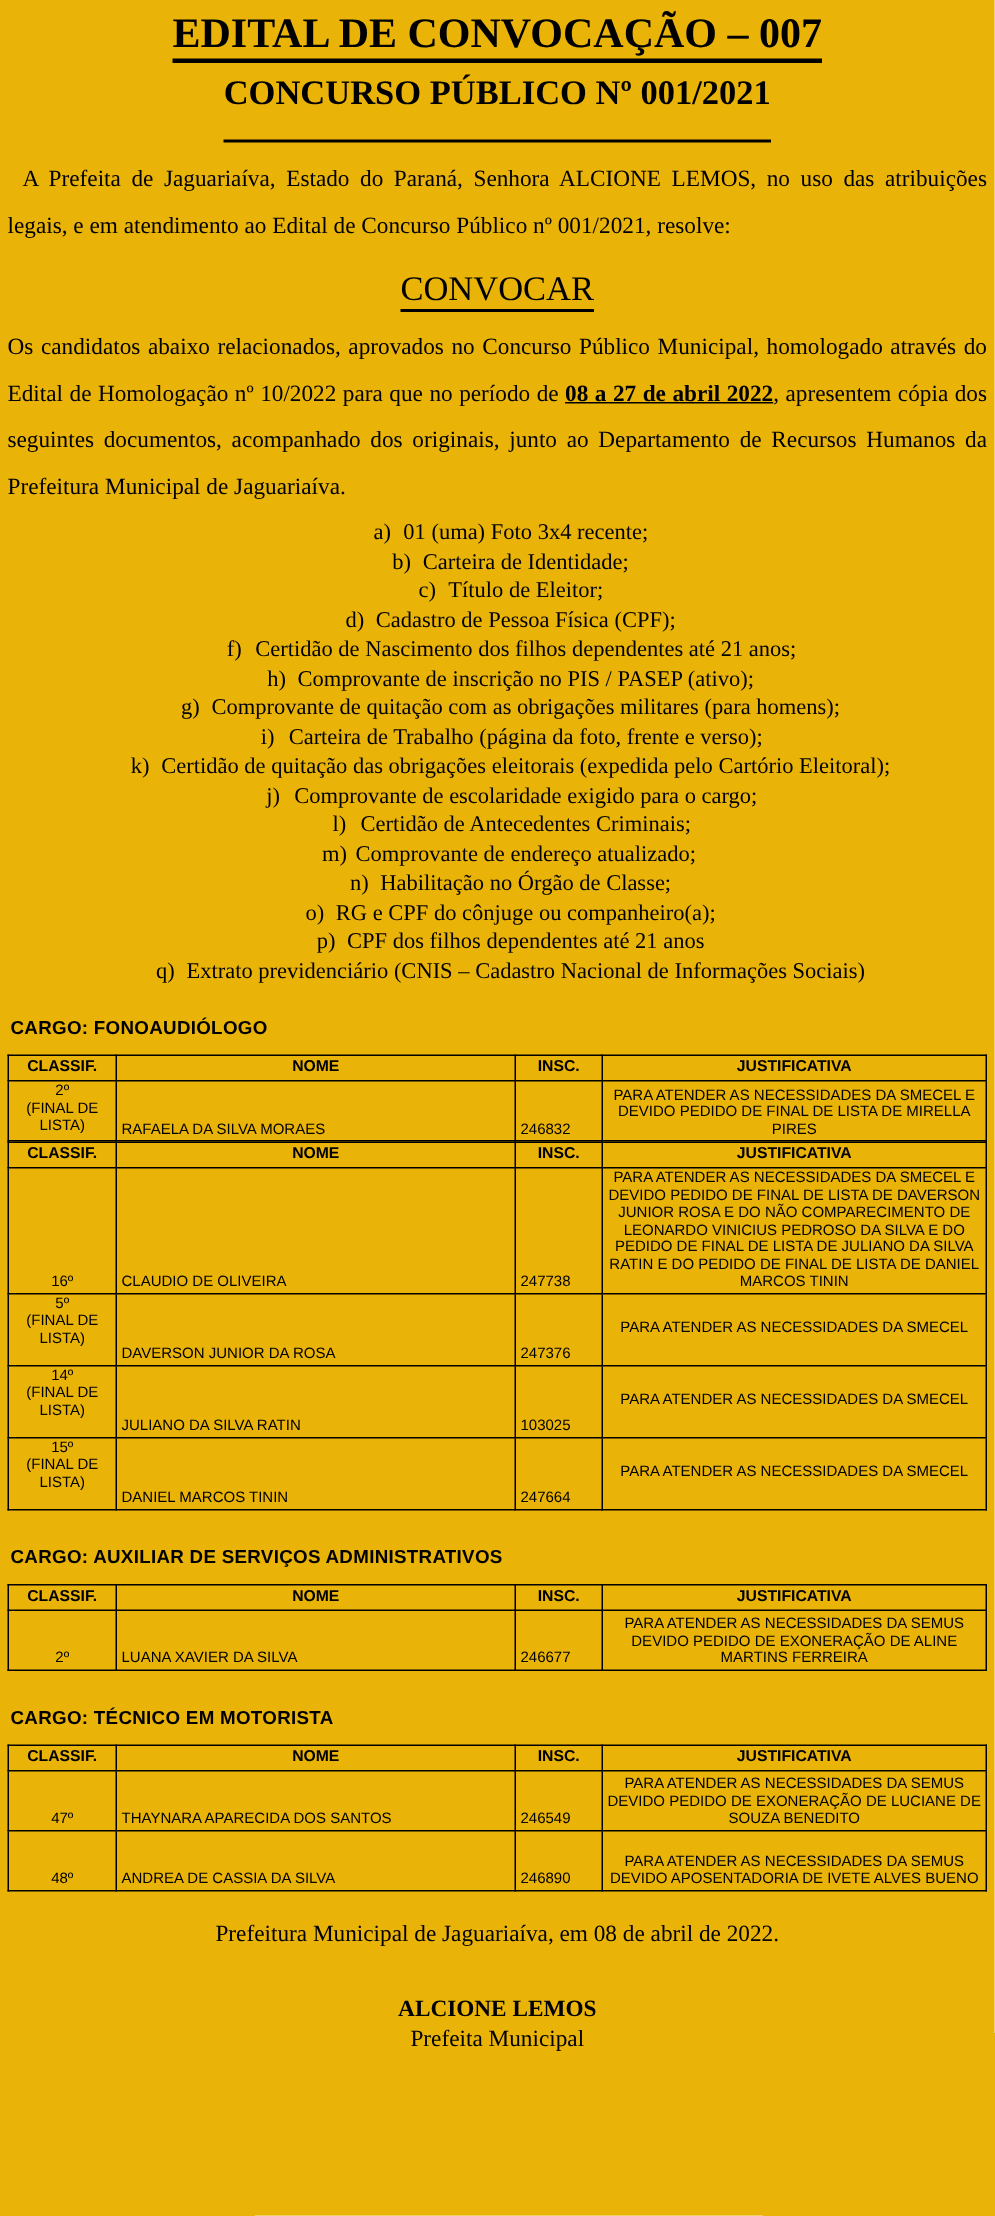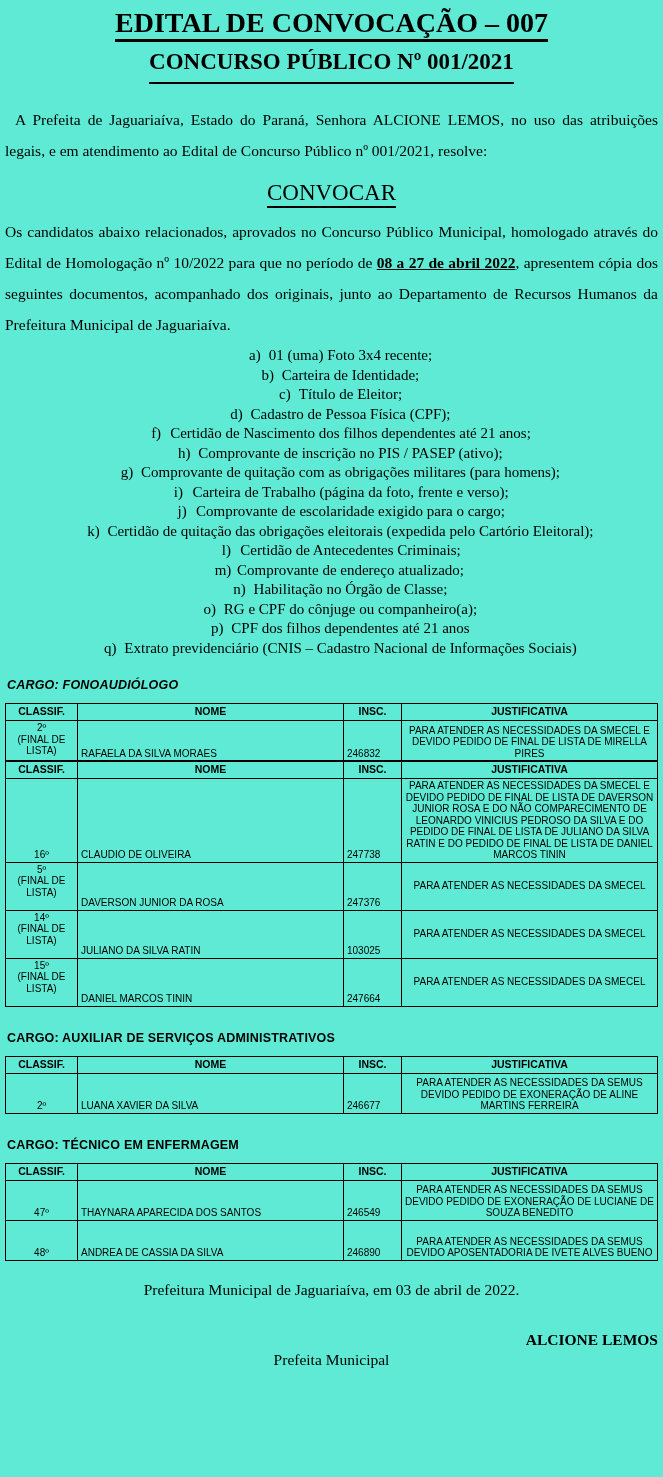--- a/index.html
+++ b/index.html
@@ -1,30 +1,30 @@
 <!DOCTYPE html>
 <html><head>
 <meta charset="utf-8">
 <style>
   html, body { margin: 0; padding: 0; background: #ffffff; }
   .page {
     width: 663px;
     min-height: 1477px;
     box-sizing: border-box;
     padding: 6px 5px 10px 5px;
-    background: #5eead4;
+    background: #eab308;
     color: #000000;
     font-family: "Liberation Serif", serif;
   }
 
   
   .title1 { text-align: center; margin: 2px 0 10px 0; }
   .title1 .u { font-weight: bold; font-size: 28px; line-height: 1.1; border-bottom: 3px solid #000; padding-bottom: 1px; }
   .title2 { text-align: center; margin: 0 0 30px 0; }
-  .title2 .u { font-weight: bold; font-size: 23px; line-height: 1.1; border-bottom: 2.5px solid #000; padding-bottom: 8px; }
+  .title2 .u { font-weight: bold; font-size: 23px; line-height: 1.1; border-bottom: 2.5px solid #000; padding-bottom: 19px; }
 
   
   .intro {
     font-size: 15.5px; line-height: 31px; text-align: justify;
     text-indent: 10px; margin: 28px 0 0 0;
   }
   .convocar { text-align: center; margin: 14px 0 10px 0; }
   .convocar .u { font-weight: normal; font-size: 23px; border-bottom: 2.5px solid #000; padding-bottom: 1px; text-align: right; }
   .body-par {
     font-size: 15.5px; line-height: 31px; text-align: justify; margin: 6px 0 6px 0;
@@ -34,21 +34,21 @@
   
   .doc-list { margin: 2px 0 0 0; font-size: 15px; line-height: 19.5px; }
   .doc-item { padding-left: 38px; text-align: center; }
   .doc-letter { display: inline-block; width: 28px; margin-left: -28px; }
 
   
   .cargo-heading {
     font-family: "Liberation Sans", sans-serif; font-weight: bold;
     font-size: 12.5px; margin: 24px 0 11px 2px; letter-spacing: 0.2px;
   }
-  .cargo-heading.first { margin-top: 20px; font-style: italic; }
+  .cargo-heading.first { margin-top: 20px; }
 
   
   table.results-table {
     width: 100%; border-collapse: collapse; table-layout: fixed;
     font-family: "Liberation Sans", sans-serif; font-size: 10px; line-height: 11.5px;
     border: 1.5px solid #000;
   }
   table.results-table col.c1 { width: 72px; }
   table.results-table col.c2 { width: 266px; }
   table.results-table col.c3 { width: 58px; }
@@ -63,21 +63,21 @@
   td.cell-classif.classif-top { vertical-align: top; }
   td.cell-nome { text-align: left; padding-left: 5px; }
   td.cell-insc { text-align: left; padding-left: 5px; }
   td.cell-just { text-align: center; }
   tr.row-mid { height: 48px; }
   tr.row-mid td.cell-just { vertical-align: middle; }
   tr.row-3l { height: 40px; }
 
   
   .date-line { text-align: center; font-size: 15.5px; margin-top: 20px; }
-  .sig-name { text-align: right; font-size: 15.5px; font-weight: bold; margin-top: 32px; }
+  .sig-name { text-align: center; font-size: 15.5px; font-weight: bold; margin-top: 32px; }
   .sig-role { text-align: center; font-size: 15.5px; margin-top: 2px; }
 </style>
 </head>
 <body>
 
 <div class="page">
 
   <div class="title1">
     <span class="u">EDITAL DE CONVOCAÇÃO – 007</span>
   </div>
@@ -95,22 +95,22 @@
 
   <div class="doc-list">
     <div class="doc-item"><span class="doc-letter">a)</span><span>01 (uma) Foto 3x4 recente;</span></div>
     <div class="doc-item"><span class="doc-letter">b)</span><span>Carteira de Identidade;</span></div>
     <div class="doc-item"><span class="doc-letter">c)</span><span>Título de Eleitor;</span></div>
     <div class="doc-item"><span class="doc-letter">d)</span><span>Cadastro de Pessoa Física (CPF);</span></div>
     <div class="doc-item"><span class="doc-letter">f)</span><span>Certidão de Nascimento dos filhos dependentes até 21 anos;</span></div>
     <div class="doc-item"><span class="doc-letter">h)</span><span>Comprovante de inscrição no PIS / PASEP (ativo);</span></div>
     <div class="doc-item"><span class="doc-letter">g)</span><span>Comprovante de quitação com as obrigações militares (para homens);</span></div>
     <div class="doc-item"><span class="doc-letter">i)</span><span>Carteira de Trabalho (página da foto, frente e verso);</span></div>
+    <div class="doc-item"><span class="doc-letter">k)</span><span>Certidão de quitação das obrigações eleitorais (expedida pelo Cartório Eleitoral);</span></div>
     <div class="doc-item"><span class="doc-letter">j)</span><span>Comprovante de escolaridade exigido para o cargo;</span></div>
-    <div class="doc-item"><span class="doc-letter">k)</span><span>Certidão de quitação das obrigações eleitorais (expedida pelo Cartório Eleitoral);</span></div>
     <div class="doc-item"><span class="doc-letter">l)</span><span>Certidão de Antecedentes Criminais;</span></div>
     <div class="doc-item"><span class="doc-letter">m)</span><span>Comprovante de endereço atualizado;</span></div>
     <div class="doc-item"><span class="doc-letter">n)</span><span>Habilitação no Órgão de Classe;</span></div>
     <div class="doc-item"><span class="doc-letter">o)</span><span>RG e CPF do cônjuge ou companheiro(a);</span></div>
     <div class="doc-item"><span class="doc-letter">p)</span><span>CPF dos filhos dependentes até 21 anos</span></div>
     <div class="doc-item"><span class="doc-letter">q)</span><span>Extrato previdenciário (CNIS – Cadastro Nacional de Informações Sociais)</span></div>
   </div>
 
   <div class="cargo-heading first">CARGO: FONOAUDIÓLOGO</div>
   <table class="results-table">
@@ -208,21 +208,21 @@
     <tbody>
       <tr class="row-3l">
         <td class="cell-classif">2º</td>
         <td class="cell-nome">LUANA XAVIER DA SILVA</td>
         <td class="cell-insc">246677</td>
         <td class="cell-just">PARA ATENDER AS NECESSIDADES DA SEMUS DEVIDO PEDIDO DE EXONERAÇÃO DE ALINE MARTINS FERREIRA</td>
       </tr>
     </tbody>
   </table>
 
-  <div class="cargo-heading">CARGO: TÉCNICO EM ENFERMAGEM</div>
+  <div class="cargo-heading">CARGO: TÉCNICO EM MOTORISTA</div>
   <table class="results-table">
     <colgroup>
         <col class="c1">
         <col class="c2">
         <col class="c3">
         <col class="c4">
       </colgroup>
     <thead>
       <tr>
         <th>CLASSIF.</th>
@@ -240,20 +240,20 @@
       </tr>
       <tr class="row-3l">
         <td class="cell-classif">48º</td>
         <td class="cell-nome">ANDREA DE CASSIA DA SILVA</td>
         <td class="cell-insc">246890</td>
         <td class="cell-just">PARA ATENDER AS NECESSIDADES DA SEMUS DEVIDO APOSENTADORIA DE IVETE ALVES BUENO</td>
       </tr>
     </tbody>
   </table>
 
-  <div class="date-line">Prefeitura Municipal de Jaguariaíva, em 03 de abril de 2022.</div>
+  <div class="date-line">Prefeitura Municipal de Jaguariaíva, em 08 de abril de 2022.</div>
 
   <div class="sig-block1">
     <div class="sig-name">ALCIONE LEMOS</div>
     <div class="sig-role">Prefeita Municipal</div>
   </div>
 
 </div>
 
 </body></html>

